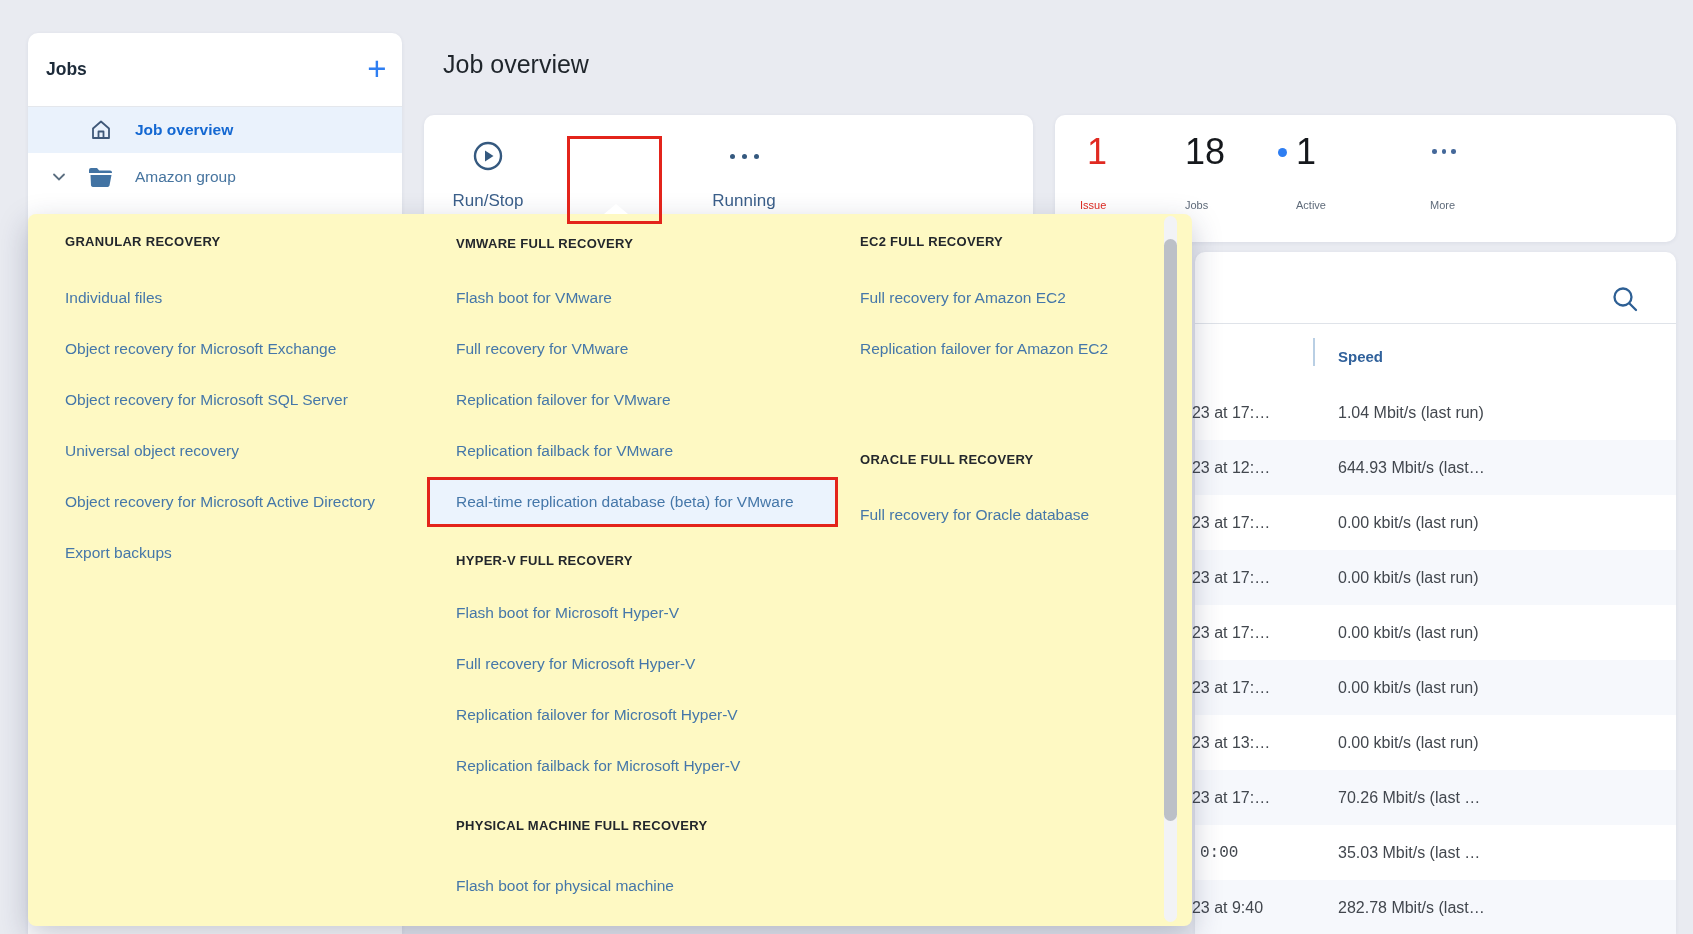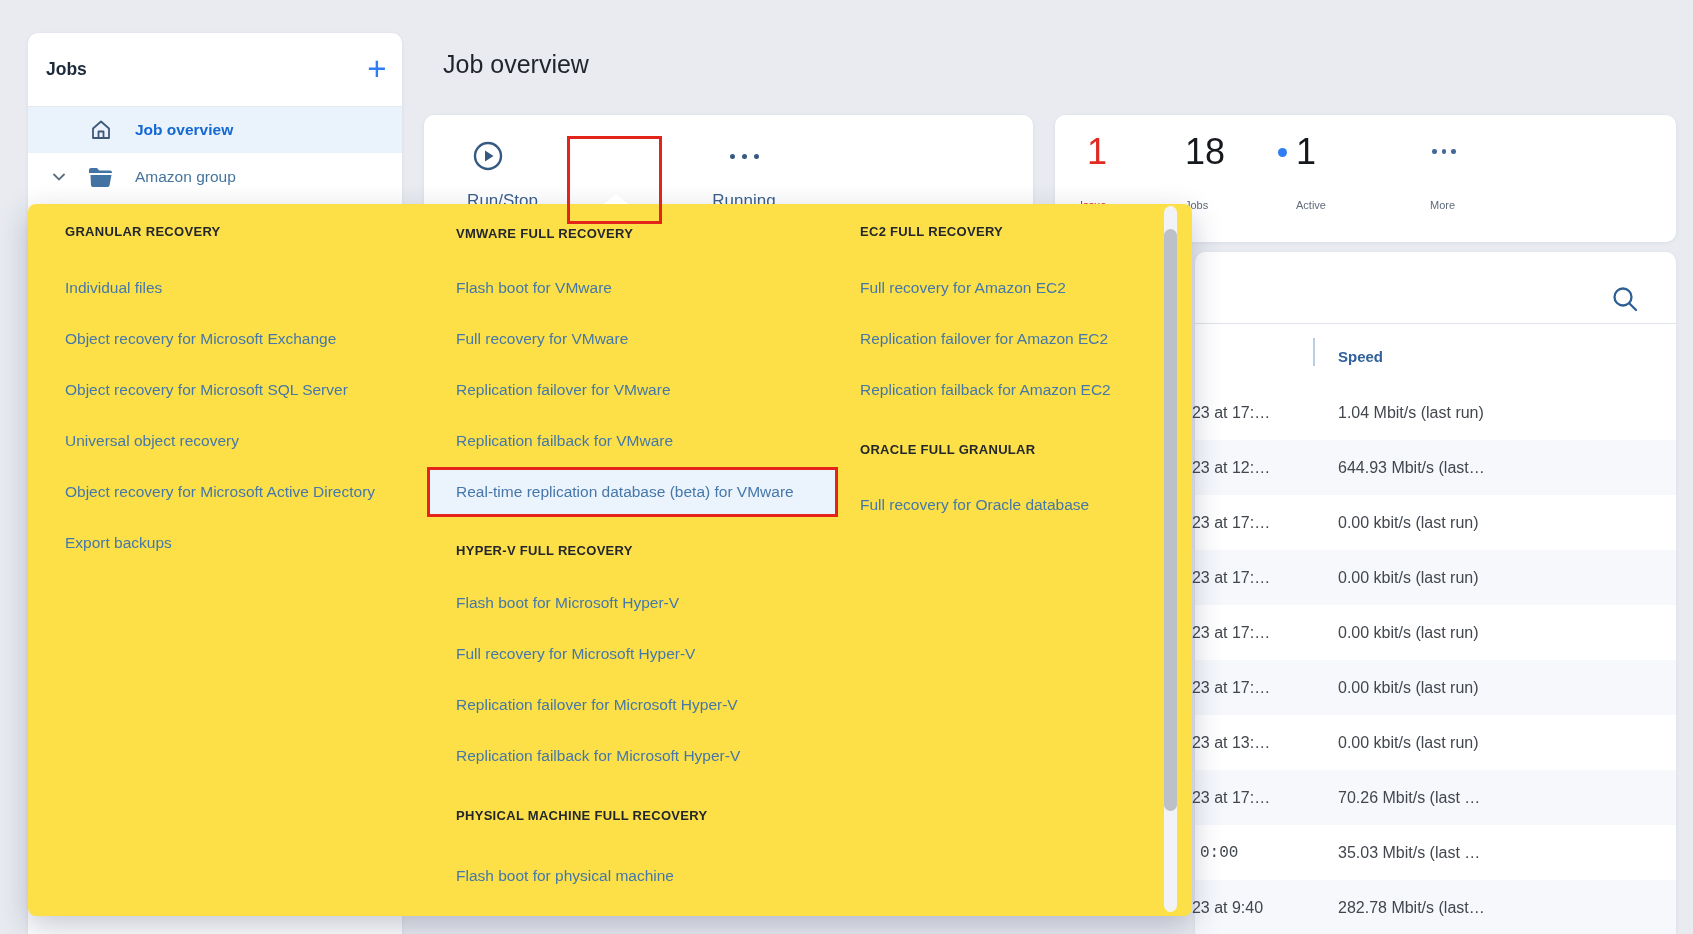--- a/index.html
+++ b/index.html
@@ -59,21 +59,21 @@
   .col-sep{position:absolute;left:118px;top:86px;width:2px;height:28px;background:#b9cfe4;}
   .col-head{position:absolute;left:143px;top:96px;font-size:15px;font-weight:bold;color:#30619b;}
   .rows{position:absolute;left:0;top:133px;width:100%;}
   .trow{position:relative;width:100%;height:55px;}
   .trow:nth-child(even){background:#f6f8fc;}
   .trow .date{position:absolute;left:-12px;top:19px;font-size:16px;color:#42474e;white-space:nowrap;}
   .trow .date.indent{left:5px;font-family:Liberation Mono, monospace;}
   .trow .speed{position:absolute;left:143px;top:19px;font-size:16px;color:#42474e;white-space:nowrap;}
 
   
-  .dropdown{position:absolute;left:28px;top:204px;width:1164px;height:712px;background:#fde047;border-radius:8px;
+  .dropdown{position:absolute;left:28px;top:214px;width:1164px;height:712px;background:#fef9c3;border-radius:8px;
     box-shadow:0 10px 30px rgba(30,40,80,.25);z-index:10;}
   .caret{position:absolute;left:576px;top:-10px;width:0;height:0;border-left:12px solid transparent;border-right:12px solid transparent;border-bottom:10px solid #fff;z-index:11;}
   .menu-col{position:absolute;top:0;}
   .menu-section-header{position:absolute;font-size:13px;font-weight:bold;letter-spacing:.3px;color:#23272c;white-space:nowrap;z-index:2;}
   .menu-list{position:absolute;z-index:2;}
   .menu-link{height:51px;display:flex;align-items:center;font-size:15.5px;color:#4577a9;white-space:nowrap;cursor:pointer;}
   .menu-highlight-box{position:absolute;left:399px;top:263px;width:405px;height:44px;background:#ebf3fd;border:3px solid #e3241b;z-index:1;}
   .scroll-track{position:absolute;left:1136px;top:2px;width:13px;height:706px;background:#f2f3f6;border-radius:7px;}
   .scroll-thumb{position:absolute;left:1136px;top:25px;width:13px;height:582px;background:#bcc0c7;border-radius:7px;cursor:pointer;}
 
@@ -116,21 +116,21 @@
 
   <div class="clipped-item">
     
     
   </div>
 </div>
 
 <div class="page-title">Job overview</div>
 
 <div class="card toolbar">
-  <div class="tool-btn" style="left:14px;text-align:right;">
+  <div class="tool-btn" style="left:14px;">
     <span class="ticon">
       <svg width="32" height="32" viewBox="0 0 32 32" fill="none">
         <circle cx="16" cy="16" r="13" stroke="#35597f" stroke-width="2.4"></circle>
         <path d="M13 10.5 L21.5 16 L13 21.5 Z" fill="#35597f"></path>
       </svg>
     </span>
     <span class="tlabel">Run/Stop</span>
   </div>
   <div class="tool-btn" style="left:270px;">
     <span class="ticon">
@@ -279,23 +279,22 @@
     <div class="menu-link">Flash boot for physical machine</div>
       </div>
   </div>
 
   <div class="menu-col" style="left:832px;">
     <div class="menu-section-header" style="top:20px;">EC2 FULL RECOVERY</div>
     <div class="menu-list" style="top:58px;">
 
     <div class="menu-link">Full recovery for Amazon EC2</div>
         <div class="menu-link">Replication failover for Amazon EC2</div>
-        <div class="menu-link">Replication failback for Amazon EC2</div>
-      </div>
-    <div class="menu-section-header" style="top:238px;">ORACLE FULL GRANULAR</div>
+      </div>
+    <div class="menu-section-header" style="top:238px;">ORACLE FULL RECOVERY</div>
     <div class="menu-list" style="top:275px;">
 
     <div class="menu-link">Full recovery for Oracle database</div>
       </div>
   </div>
 
   <div class="scroll-track"></div>
   <div class="scroll-thumb"></div>
 </div>
 

